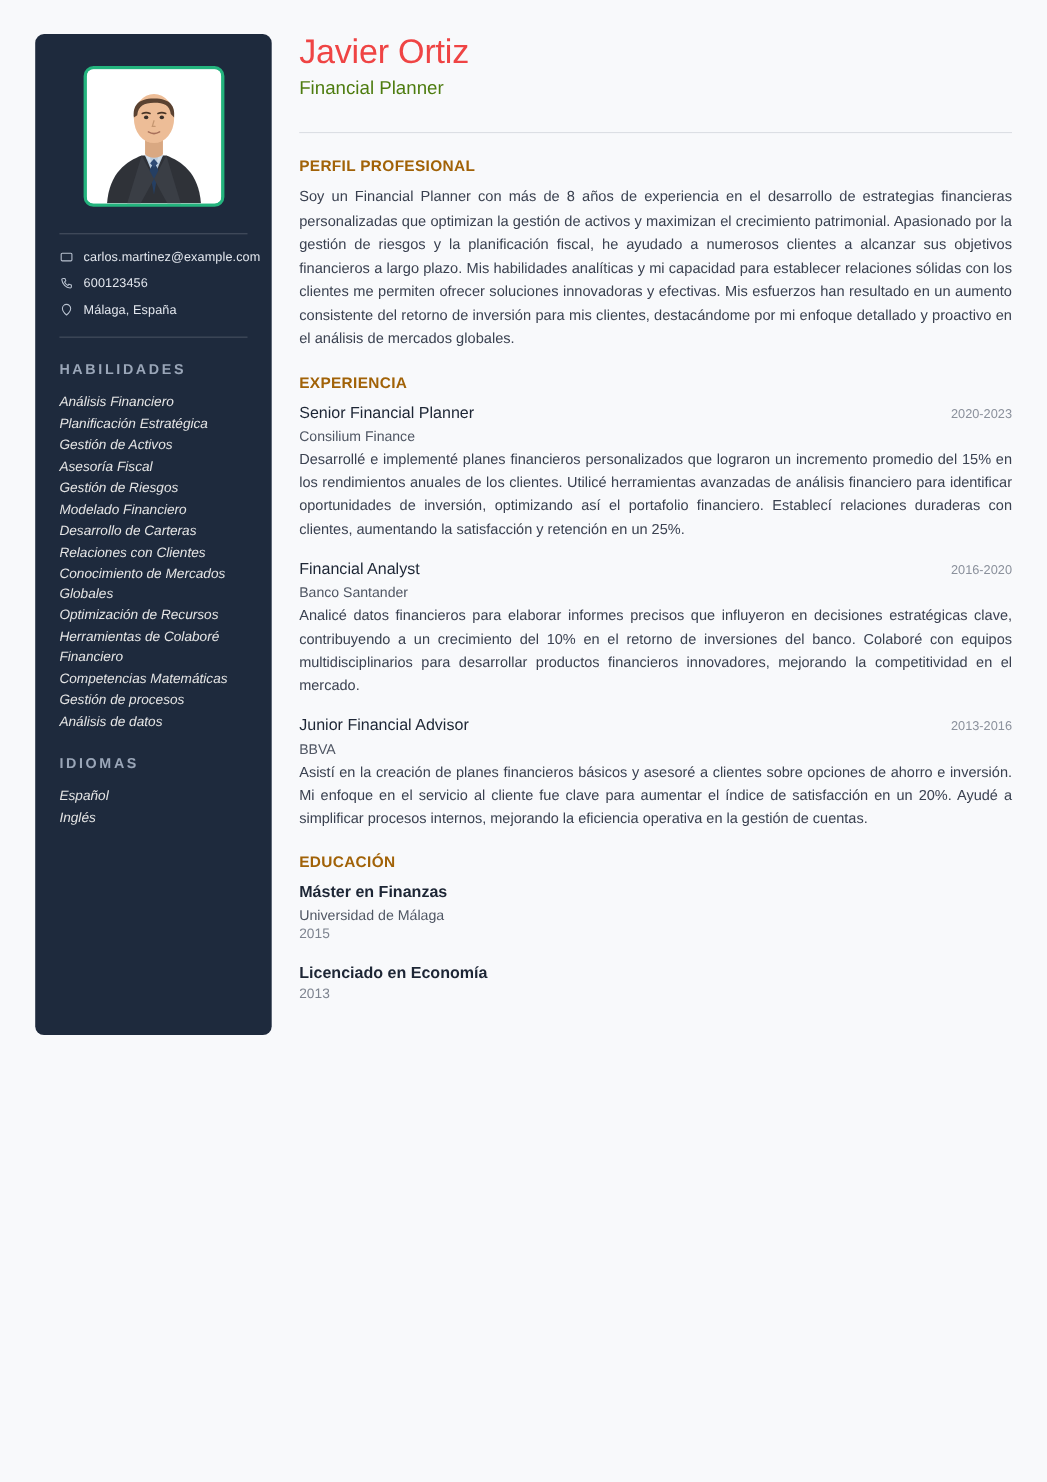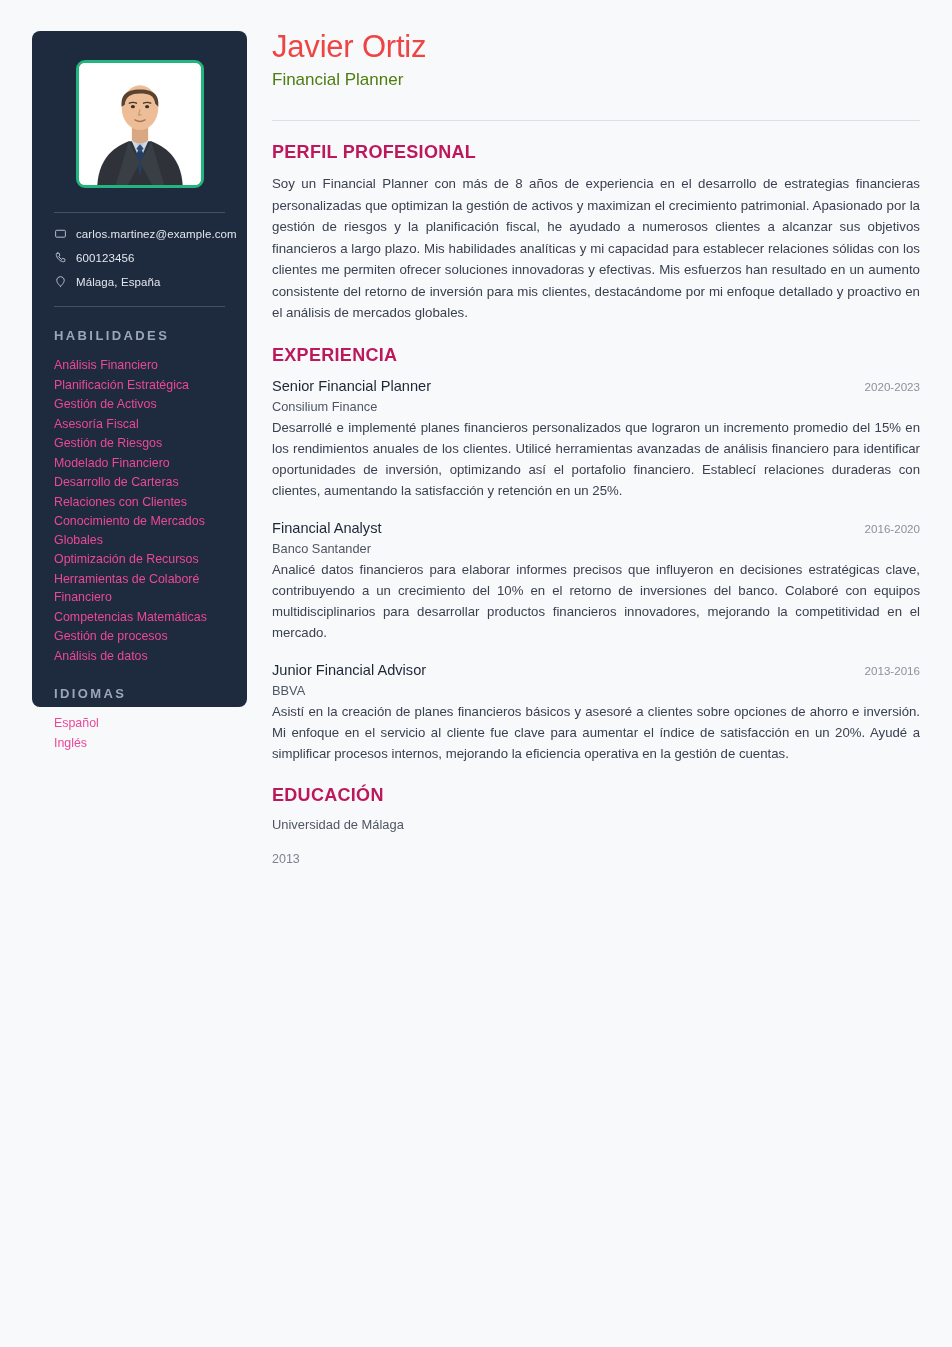--- a/index.html
+++ b/index.html
@@ -14,21 +14,21 @@
   }
 
   .page { position: relative; width: 952px; height: 1347px; }
 
   
   .sidebar {
     position: absolute;
     left: 32px;
     top: 31px;
     width: 215px;
-    height: 676px;
+    height: 910px;
     background: #1e2a3d;
     border-radius: 8px;
     padding: 0 22px;
   }
 
   .photo-frame {
     width: 128px;
     height: 128px;
     margin: 29px auto 0 auto;
     background: #ffffff;
@@ -71,24 +71,25 @@
   .sb-heading {
     color: #9aa6b8;
     font-size: 13px;
     font-weight: bold;
     letter-spacing: 2.4px;
     margin: 21px 0 13px 0;
   }
 
   .sb-list { list-style: none; }
   .sb-list li {
-    color: #ec4899;
+    color: #e5e5e5;
     font-size: 12.4px;
     line-height: 18.5px;
     margin-bottom: 1px;
+    font-style: italic;
   }
 
   
   .main {
     position: absolute;
     left: 272px;
     top: 28px;
     width: 648px;
   }
 
@@ -106,22 +107,22 @@
     line-height: 22px;
   }
 
   .rule {
     height: 1px;
     background: #dcdfe4;
     margin: 29px 0 0 0;
   }
 
   .section-title {
-    color: #be185d;
-    font-size: 18px;
+    color: #a16207;
+    font-size: 14px;
     font-weight: bold;
     letter-spacing: .3px;
     margin: 21px 0 10px 0;
   }
 
   .profile-text {
     font-size: 13.3px;
     line-height: 21.5px;
     color: #3a4150;
     text-align: justify;
@@ -325,24 +326,27 @@
         <div class="entry-org">BBVA</div>
         <div class="entry-desc">Asistí en la creación de planes financieros básicos y asesoré a clientes sobre opciones de ahorro e inversión. Mi enfoque en el servicio al cliente fue clave para aumentar el índice de satisfacción en un 20%. Ayudé a simplificar procesos internos, mejorando la eficiencia operativa en la gestión de cuentas.</div>
       </div>
 
     </div>
 
     <h2 class="section-title">EDUCACIÓN</h2>
     <div>
 
       <div class="edu-entry">
+        <div class="edu-title">Máster en Finanzas</div>
         <div class="edu-school">Universidad de Málaga</div>
+        <div class="edu-year">2015</div>
       </div>
 
       <div class="edu-entry">
+        <div class="edu-title">Licenciado en Economía</div>
         <div class="edu-year">2013</div>
       </div>
 
     </div>
 
   </main>
 
 </div>
 
 </body></html>

